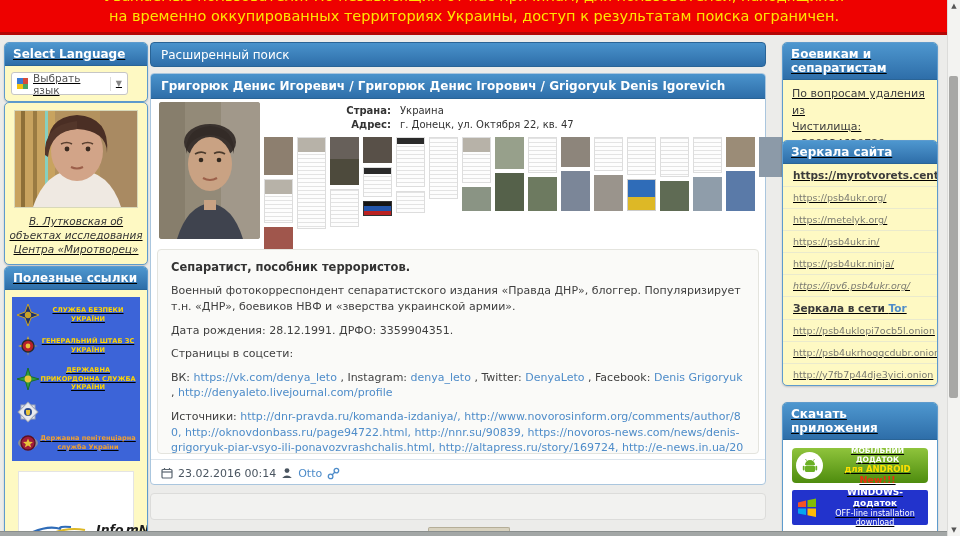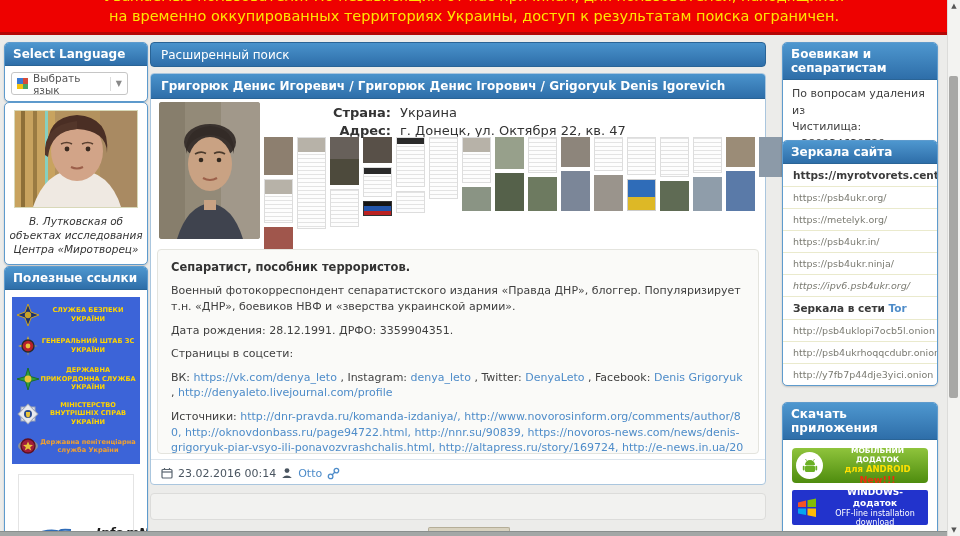--- a/index.html
+++ b/index.html
@@ -12,21 +12,21 @@
   .banner .l1{top:-12px;}
   .banner .l2{top:8px;}
 
   
   .vscroll{position:absolute;right:0;top:0;width:12px;height:536px;background:#f3f3f1;border-left:1px solid #dcdcda;}
   .vscroll .thumb{position:absolute;left:1px;top:76px;width:9px;height:322px;background:#a8a8a6;border-radius:2px;}
   .vscroll .arr{position:absolute;left:0;width:12px;text-align:center;font-size:7px;color:#555;}
   .arr.up{top:2px;} .arr.down{bottom:2px;}
 
   
-  .sbox{position:absolute;border:1px solid #5e9bcd;border-radius:5px;background:#ffffff;box-shadow:0 1px 2px rgba(0,0,0,.18);overflow:hidden;}
+  .sbox{position:absolute;border:1px solid #5e9bcd;border-radius:5px;background:#fef9c3;box-shadow:0 1px 2px rgba(0,0,0,.18);overflow:hidden;text-decoration:underline;}
   .sbox .hd{background:linear-gradient(#4e97cf,#2e6ea9);color:#fff;font-size:12px;font-weight:bold;padding:4px 8px;border-bottom:1px solid #2a6496;}
 
   
   .lang-widget{margin:6px;background:#fff;border:1px solid #c6c6c6;border-radius:3px;height:21px;display:flex;align-items:center;padding:0 5px;gap:5px;width:105px;cursor:pointer;}
   .gt-ico{width:11px;height:11px;display:grid;grid-template-columns:1fr 1fr;grid-template-rows:1fr 1fr;}
   .gt-ico i{display:block;} .gt-ico i:nth-child(1){background:#3a7bd5;} .gt-ico i:nth-child(2){background:#d54a3a;}
   .gt-ico i:nth-child(3){background:#f4c20d;} .gt-ico i:nth-child(4){background:#4aa564;}
   .lang-widget .lbl{font-size:10.5px;color:#555;flex:1;}
   .lang-widget .sep{width:1px;height:14px;background:#ddd;}
   .lang-widget .dd{font-size:8px;color:#888;}
@@ -48,21 +48,21 @@
   .blackbox .bars{flex:1;}
   .blackbox .bars i{display:block;height:3px;margin:2px 0;background:#3a2c18;border-radius:1px;}
 
   
   .searchbar{position:absolute;left:150px;top:42px;width:616px;height:25px;background:linear-gradient(#4a93cc,#2e6ea9);border:1px solid #2a6496;border-radius:4px;color:#fff;font-size:12px;line-height:25px;padding-left:10px;box-sizing:border-box;}
 
   .ppanel{position:absolute;left:150px;top:73px;width:616px;height:412px;background:#fff;border:1px solid #aac6de;border-radius:4px;box-sizing:border-box;}
   .ppanel .phd{background:linear-gradient(#4a93cc,#2e6ea9);border-radius:3px 3px 0 0;color:#fff;font-size:12px;font-weight:bold;padding:5px 10px;border-bottom:1px solid #2a6496;}
   .pbody{position:relative;height:387px;}
   .mainphoto{position:absolute;left:8px;top:3px;width:101px;height:137px;border-radius:3px;cursor:pointer;}
-  .flabels{position:absolute;left:180px;top:6px;font-size:13px;color:#333;}
+  .flabels{position:absolute;left:180px;top:6px;font-size:10px;color:#333;}
   .flabels .row{margin-bottom:3px;}
   .flabels .k{display:inline-block;width:60px;text-align:right;font-weight:bold;margin-right:9px;}
 
   .collage{position:absolute;left:113px;top:38px;display:flex;gap:4px;align-items:flex-start;}
   .ccol{display:flex;flex-direction:column;gap:4px;width:29px;}
   .t{width:29px;box-sizing:border-box;cursor:pointer;}
   .doc{background-color:#fdfdfd;background-image:repeating-linear-gradient(to bottom,#e3e3e3 0 1px,transparent 1px 4px);border:1px solid #ddd;}
   .doc-hd{background-image:linear-gradient(#2a2a2a 0 6px,transparent 6px),repeating-linear-gradient(to bottom,#e3e3e3 0 1px,transparent 1px 4px);}
   .doc-img{background-image:linear-gradient(#b7b2a8 0 14px,transparent 14px),repeating-linear-gradient(to bottom,#e3e3e3 0 1px,transparent 1px 4px);}
   .flag-ua{background:linear-gradient(#2f6cb8 0 55%,#ddb826 55%);border:1px solid #ccc;}
@@ -180,21 +180,20 @@
       </div>
       <div class="ulrow">
         <span class="em">
           <svg width="22" height="22" viewBox="0 0 22 22">
               <rect x="4" y="4" width="14" height="14" fill="#e8eaf0" stroke="#9aa2b5"></rect>
               <rect x="4" y="4" width="14" height="14" fill="#e8eaf0" stroke="#9aa2b5" transform="rotate(45 11 11)"></rect>
               <circle cx="11" cy="11" r="4" fill="#2b4a8c"></circle>
               <path d="M9,9 h4 v3 q0,2 -2,2.6 q-2,-0.6 -2,-2.6 Z" fill="#e8c33a"></path>
             </svg>
         </span>
-        <span class="tx">МІНІСТЕРСТВО ВНУТРІШНІХ СПРАВ УКРАЇНИ</span>
       </div>
       <div class="ulrow">
         <span class="em">
           <svg width="22" height="22" viewBox="0 0 22 22">
               <ellipse cx="11" cy="11" rx="10" ry="6" fill="#8a8f98"></ellipse>
               <circle cx="11" cy="11" r="7" fill="#a01d3c" stroke="#5e1020" stroke-width="1.4"></circle>
               <polygon points="11,6.5 12.4,9.8 16,10 13.2,12.2 14.2,15.5 11,13.6 7.8,15.5 8.8,12.2 6,10 9.6,9.8" fill="#e8c33a"></polygon>
             </svg>
         </span>
         <span class="tx">Державна пенітенціарна служба України</span>

